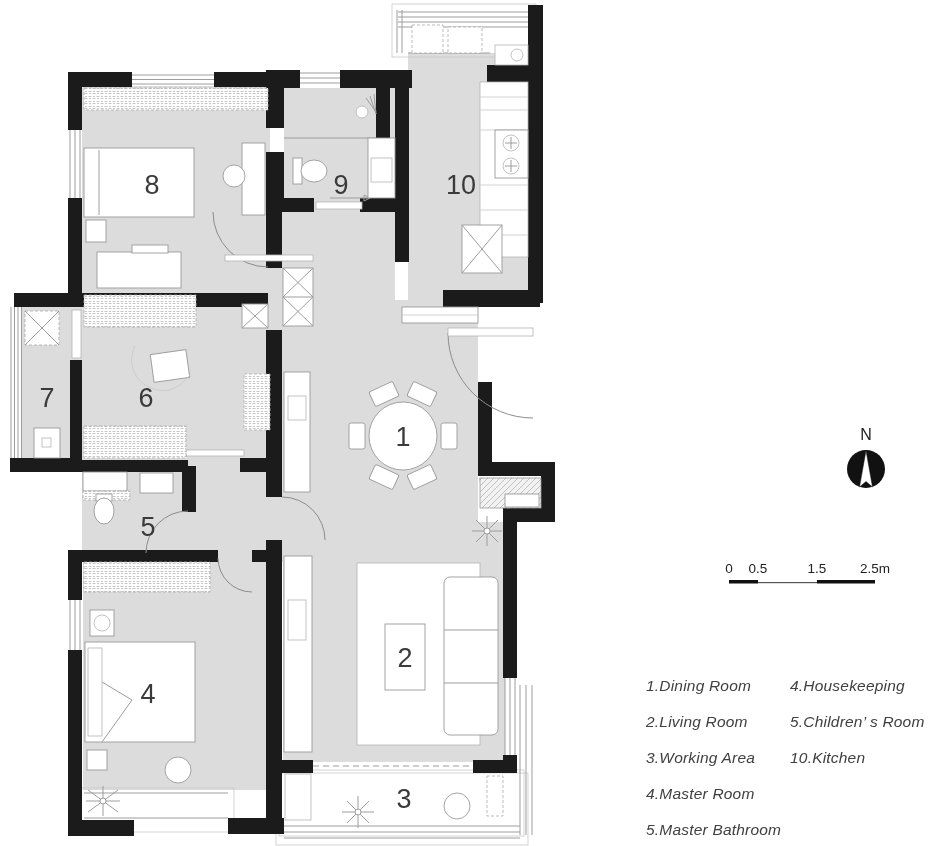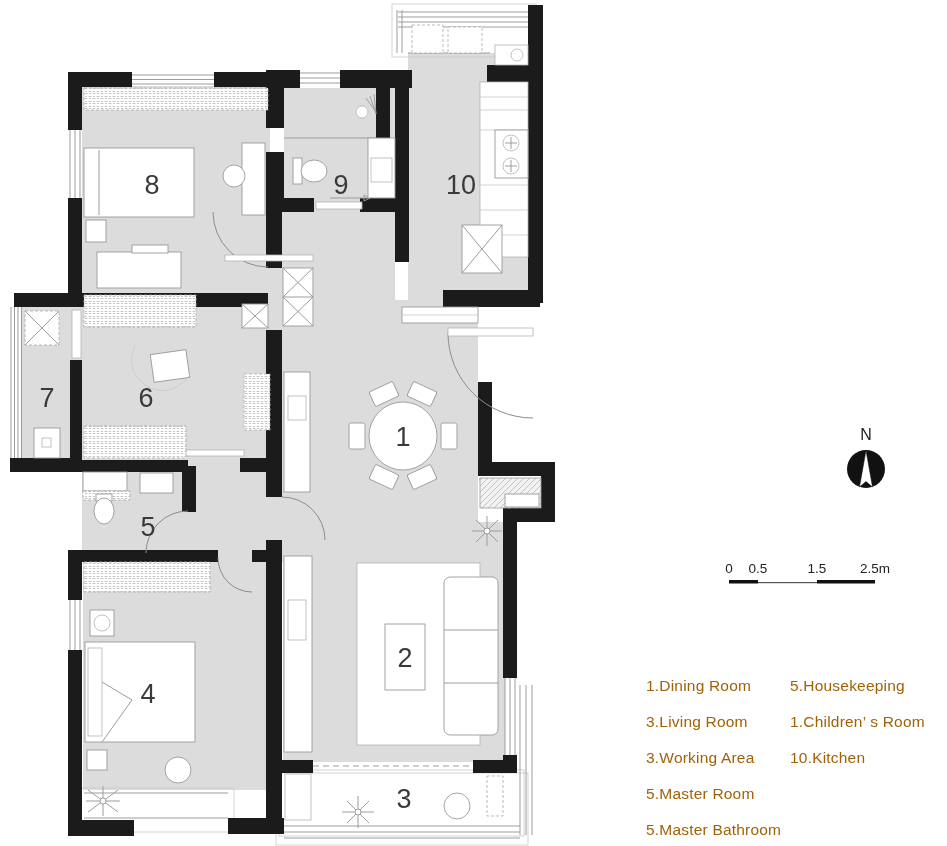--- a/index.html
+++ b/index.html
@@ -19,21 +19,21 @@
   .roomnum{font-family:"Liberation Sans",sans-serif;font-size:27px;fill:#3a3a3a;}
   .compass{position:absolute;left:843px;top:426px;width:46px;height:66px;text-align:center;}
   .compass .n{font-size:16px;color:#222;margin-bottom:2px;}
   .scalebar{position:absolute;left:718px;top:558px;}
   .scalebar text{font-family:"Liberation Sans",sans-serif;font-size:13.5px;fill:#222;}
   .legend{position:absolute;left:646px;top:668px;width:290px;}
   .legend .cols{display:flex;}
   .legend .col{display:flex;flex-direction:column;}
   .legend .col.c1{width:144px;}
   .legend .col.c2{margin-left:0px;}
-  .legend .item{height:36px;line-height:36px;font-size:15.5px;color:#a16207;white-space:nowrap;letter-spacing:0.2px;}
+  .legend .item{height:36px;line-height:36px;font-size:15.5px;color:#404040;white-space:nowrap;letter-spacing:0.2px;font-style:italic;}
 </style>
 </head>
 <body>
 
 <div class="stage">
 
 <svg class="plan" width="947" height="846" viewBox="0 0 947 846">
   <defs>
     <pattern id="wdp" width="8" height="5" patternUnits="userSpaceOnUse">
       <rect width="8" height="5" fill="#ffffff"></rect>
@@ -308,26 +308,26 @@
   <text x="157" y="15" text-anchor="middle">2.5m</text>
   <rect x="11" y="22" width="29" height="3.5" fill="#111"></rect>
   <rect x="40" y="24" width="59" height="1.2" fill="#555"></rect>
   <rect x="99" y="22" width="58" height="3.5" fill="#111"></rect>
 </svg>
 
 <div class="legend">
   <div class="cols">
     <div class="col c1">
       <div class="item">1.Dining Room</div>
-      <div class="item">3.Living Room</div>
+      <div class="item">2.Living Room</div>
       <div class="item">3.Working Area</div>
-      <div class="item">5.Master Room</div>
+      <div class="item">4.Master Room</div>
       <div class="item">5.Master Bathroom</div>
     </div>
     <div class="col c2">
-      <div class="item">5.Housekeeping</div>
-      <div class="item">1.Children’ s Room</div>
+      <div class="item">4.Housekeeping</div>
+      <div class="item">5.Children’ s Room</div>
       <div class="item">10.Kitchen</div>
     </div>
   </div>
 </div>
 
 </div>
 
 </body></html>

